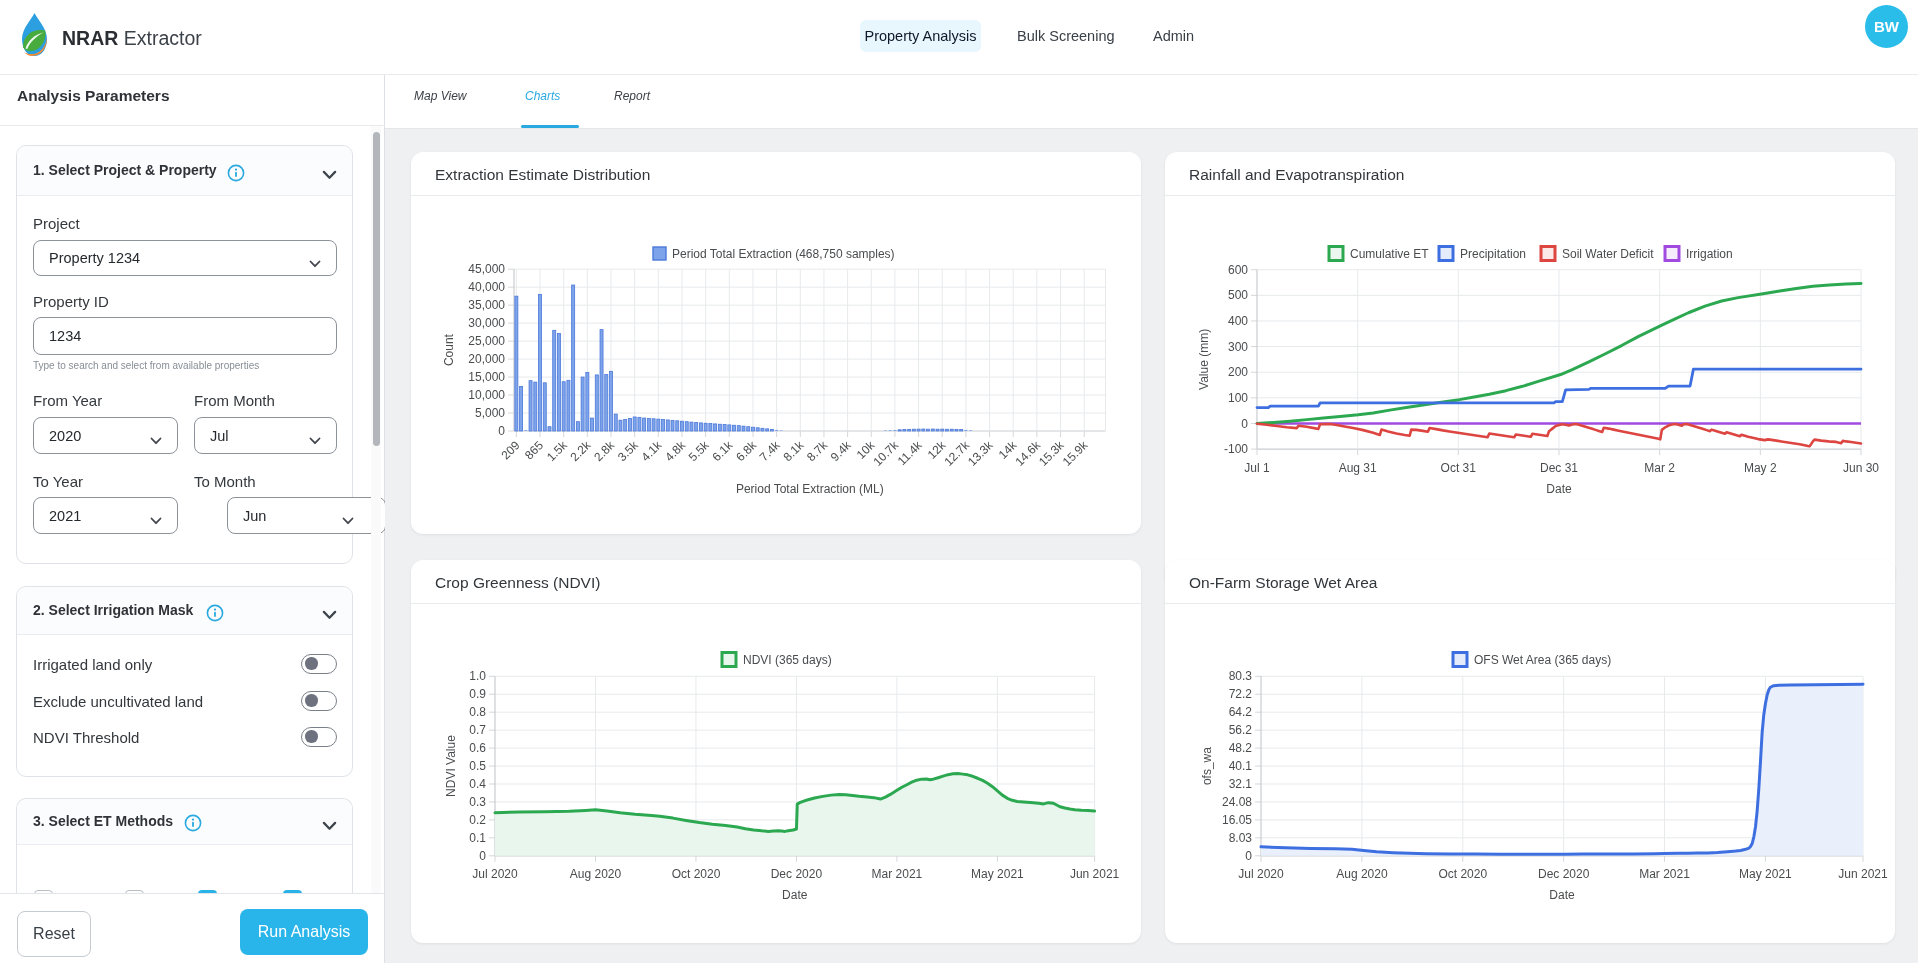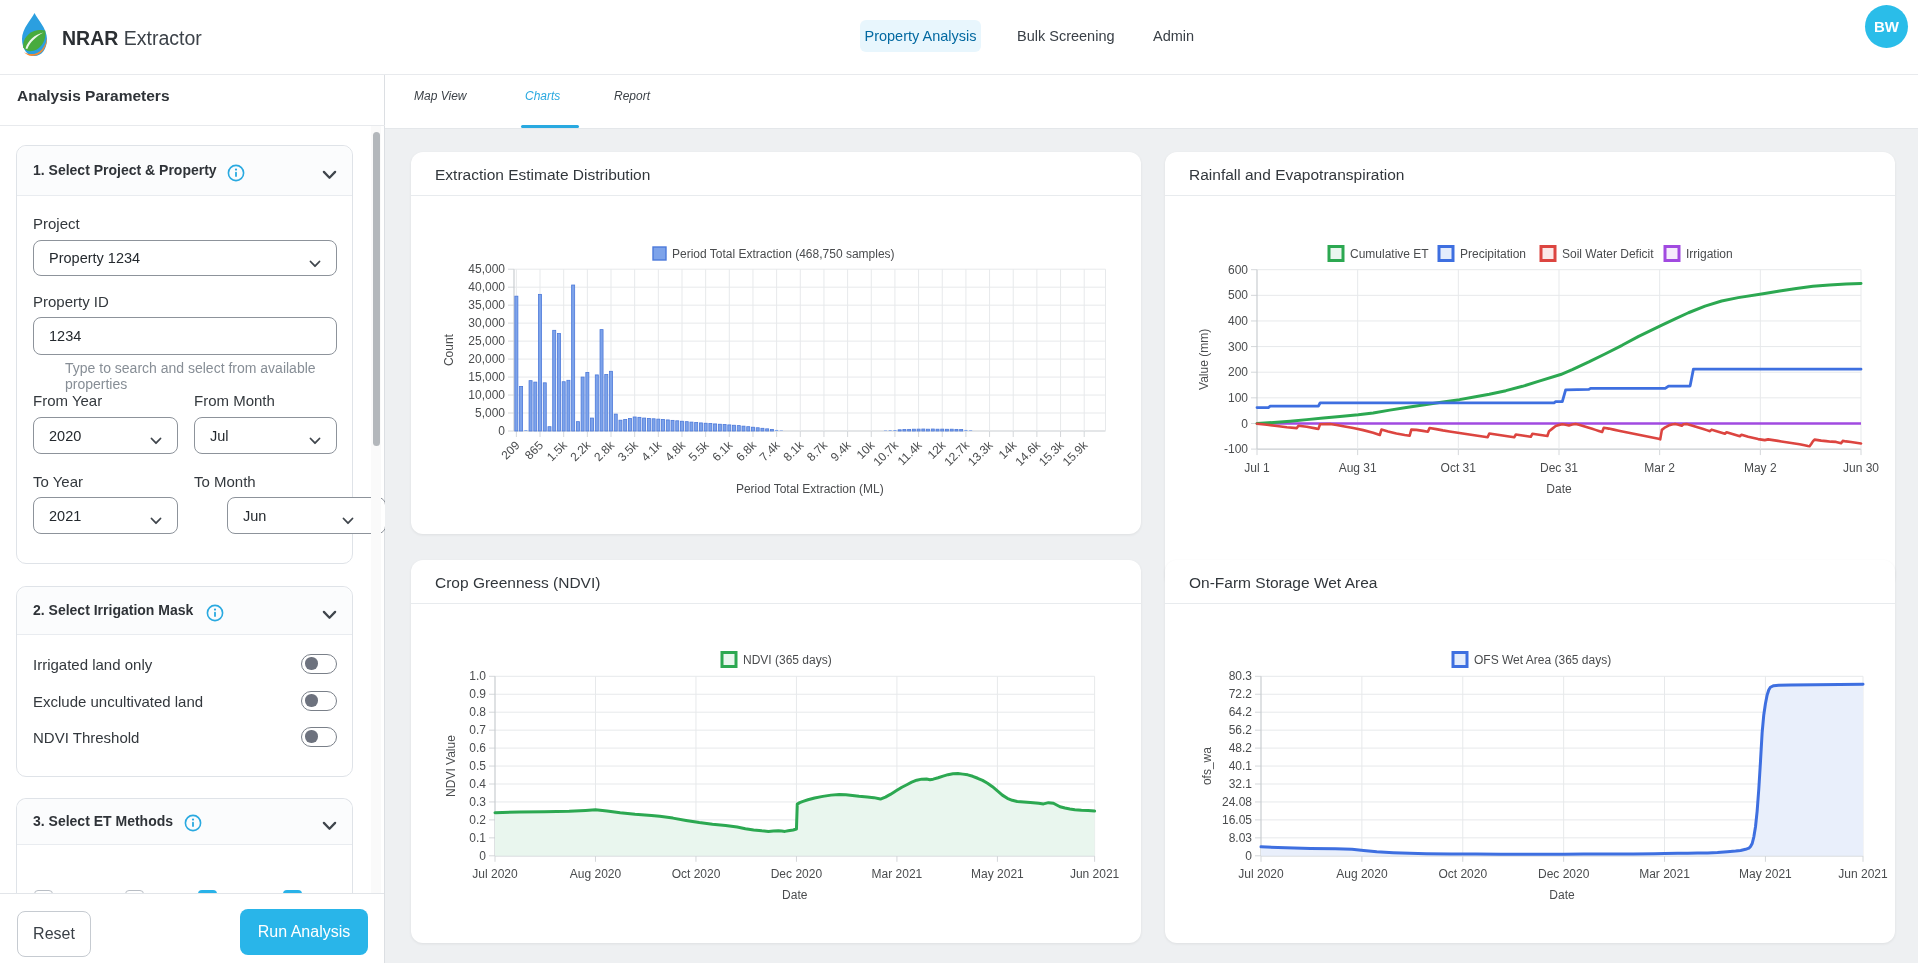--- a/index.html
+++ b/index.html
@@ -2,35 +2,35 @@
 <html><head><meta charset="utf-8"><title>NRAR Extractor</title><style>
 *{margin:0;padding:0;box-sizing:border-box;}
 html,body{width:1918px;height:963px;overflow:hidden;font-family:'Liberation Sans',sans-serif;background:#fff;}
 .abs{position:absolute;}
 
 #header{position:absolute;left:0;top:0;width:1918px;height:75px;background:#fff;border-bottom:1px solid #e8eaed;}
 #brand{position:absolute;left:62px;top:27px;font-size:19.5px;color:#2d3136;}
 #brand b{font-weight:700;color:#2b2f33;}
 #brand span{color:#3c4249;font-weight:400;}
 .navpill{position:absolute;top:20px;height:32px;line-height:32px;border-radius:6px;font-size:14.5px;}
-#nav1{left:860px;width:121px;background:#e8f6fd;color:#0369a1;text-align:center;}
+#nav1{left:860px;width:121px;background:#e8f6fd;color:#0f172a;text-align:center;}
 #nav2{left:1017px;color:#3a4047;}
 #nav3{left:1153px;color:#3a4047;}
 #avatar{position:absolute;left:1865px;top:5px;width:43px;height:43px;border-radius:50%;background:#2abde9;color:#fff;font-weight:700;font-size:15px;text-align:center;line-height:43px;}
 
 #sidebar{position:absolute;left:0;top:75px;width:385px;height:888px;background:#fff;border-right:1px solid #dcdfe3;}
 #sbtitle{position:absolute;left:17px;top:87px;font-size:15.5px;font-weight:600;color:#2f3338;}
 #sbhead-border{position:absolute;left:0;top:125px;width:385px;height:1px;background:#e8eaed;}
 .card{position:absolute;left:16px;width:337px;background:#fff;border:1px solid #dfe3e8;border-radius:10px;}
 .cardhead{position:relative;background:#fbfcfd;border-bottom:1px solid #e9ecf0;border-radius:10px 10px 0 0;}
 .cardtitle{position:absolute;left:16px;font-size:14px;font-weight:600;color:#2f3338;}
 .label{position:absolute;left:16px;font-size:15px;color:#33383d;}
 .sel{position:absolute;border:1px solid #8d939b;border-radius:8px;background:#fff;font-size:14.5px;color:#24292e;text-align:right;}
 .sel .tx{position:absolute;left:15px;top:50%;transform:translateY(-50%);}
-.helper{position:absolute;left:16px;font-size:14px;color:#878e96;margin-left:32px;}
+.helper{position:absolute;left:16px;font-size:10px;color:#878e96;}
 .togrow{position:absolute;left:16px;font-size:15px;color:#33383d;}
 .toggle{position:absolute;left:284px;width:36px;height:20px;border:1.5px solid #7a8089;border-radius:10px;background:#fff;}
 .toggle .knob{position:absolute;left:3px;top:2.25px;width:12.5px;height:12.5px;border-radius:50%;background:#6d727e;}
 .cb{position:absolute;width:19px;height:19px;border-radius:4px;}
 .cb.off{border:1.5px solid #b9bec5;background:#fff;}
 .cb.on{background:#29b2e8;}
 #sfooter{position:absolute;left:0;top:893px;width:384px;height:70px;background:#fff;border-top:1px solid #e2e5e9;z-index:5;}
 #resetbtn{position:absolute;left:17px;top:17px;width:74px;height:46px;border:1px solid #c6cbd1;border-radius:8px;background:#fff;font-size:16px;color:#3a4047;text-align:center;line-height:44px;}
 #runbtn{position:absolute;left:240px;top:15px;width:128px;height:46px;border-radius:8px;background:#29b5e9;font-size:16px;color:#fff;text-align:center;line-height:46px;font-weight:500;}
 

